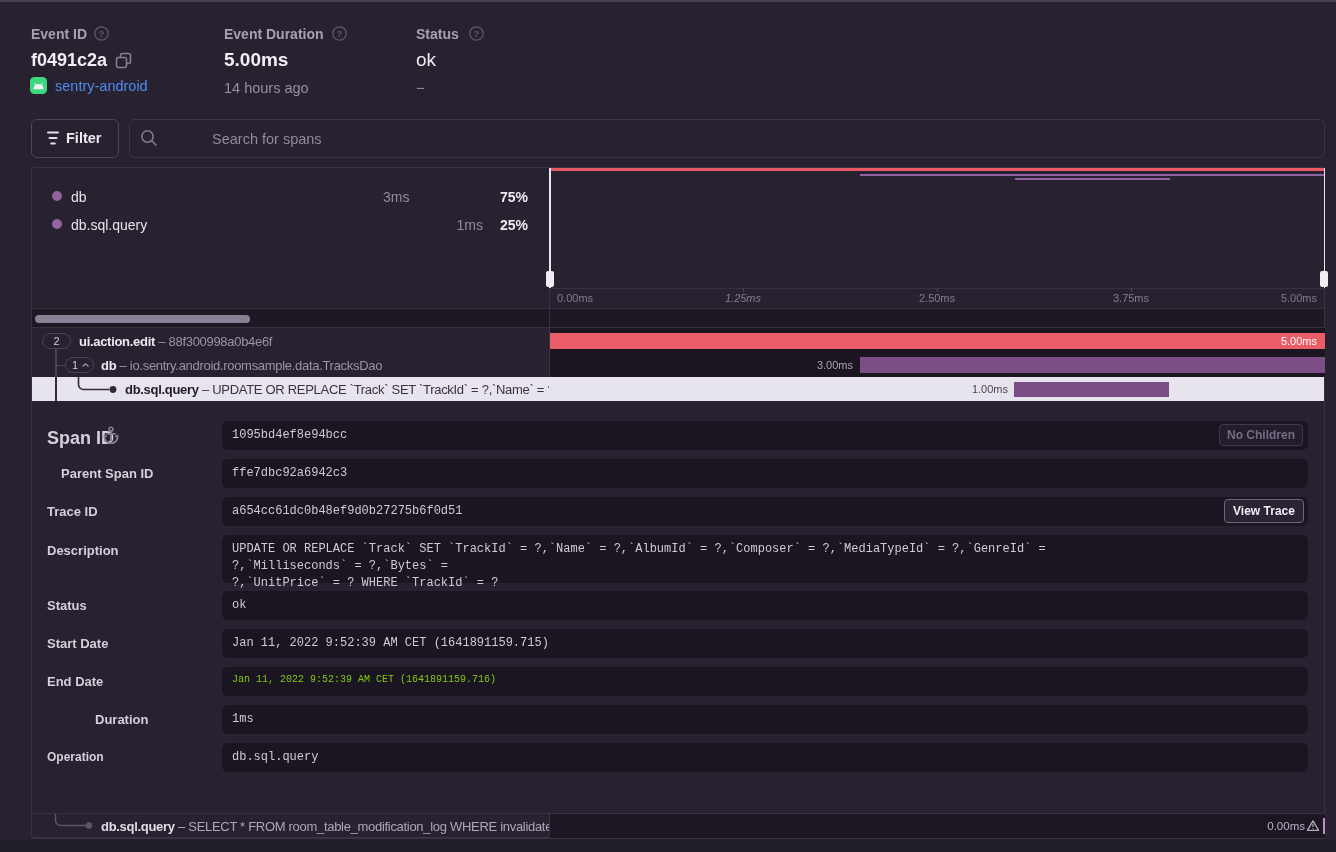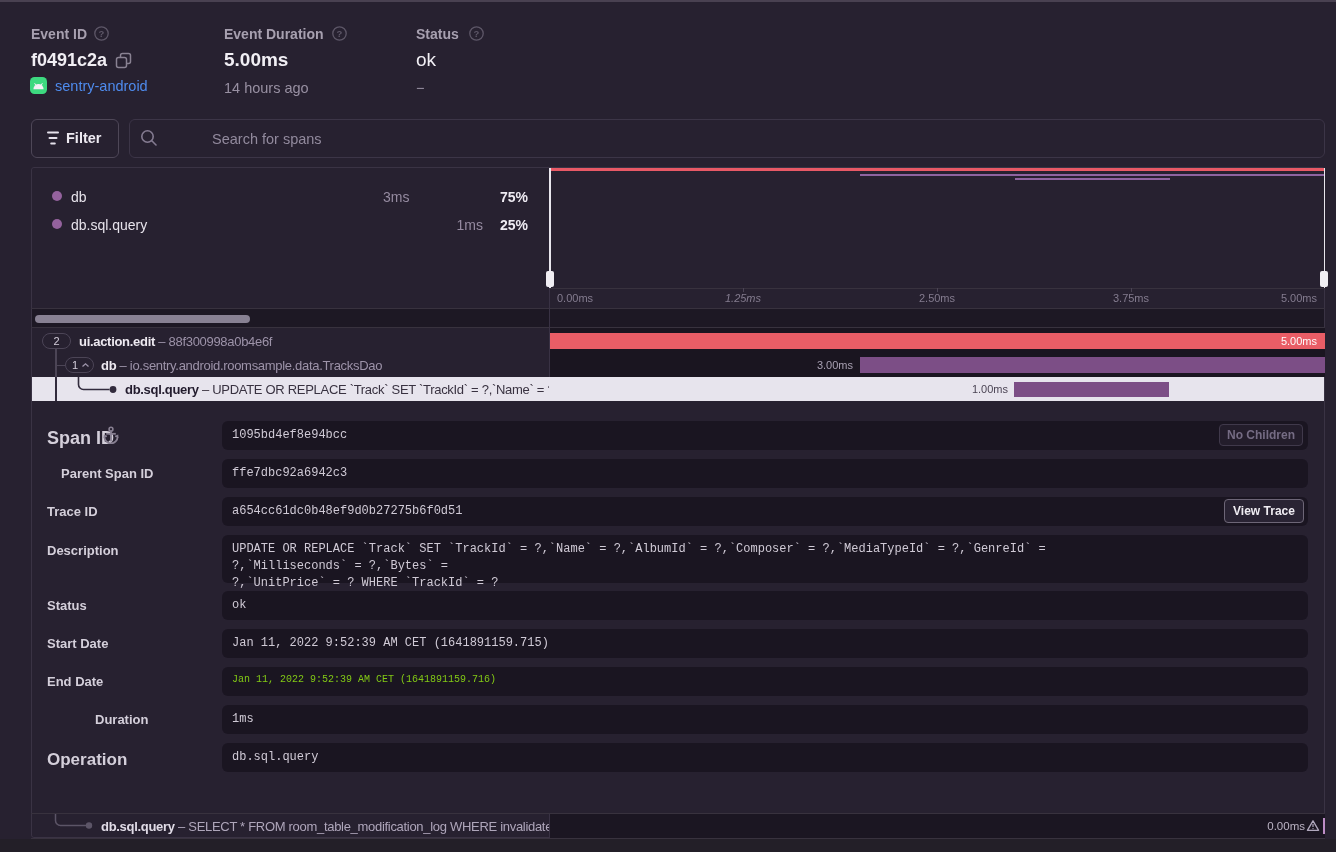--- a/index.html
+++ b/index.html
@@ -164,21 +164,21 @@
 <div class="abs mono" style="left:232px;top:636px;font-size:12px;color:#d3cdd9;">Jan 11, 2022 9:52:39 AM CET (1641891159.715)</div>
 
 <div class="abs lbl" style="left:47px;top:674px;font-size:13px;">End Date</div>
 <div class="abs" style="left:222px;top:667px;width:1086px;height:29px;border-radius:6px;background:#1b1622;"></div>
 <div class="abs mono" style="left:232px;top:674px;font-size:10px;color:#84cc16;">Jan 11, 2022 9:52:39 AM CET (1641891159.716)</div>
 
 <div class="abs lbl" style="left:47px;top:712px;font-size:13px;margin-left:48px;">Duration</div>
 <div class="abs" style="left:222px;top:705px;width:1086px;height:29px;border-radius:6px;background:#1b1622;"></div>
 <div class="abs mono" style="left:232px;top:712px;font-size:12px;color:#d3cdd9;">1ms</div>
 
-<div class="abs lbl" style="left:47px;top:750px;font-size:17px;">Operation</div>
+<div class="abs lbl" style="left:47px;top:750px;font-size:12px;">Operation</div>
 <div class="abs" style="left:222px;top:743px;width:1086px;height:29px;border-radius:6px;background:#1b1622;"></div>
 <div class="abs mono" style="left:232px;top:750px;font-size:12px;color:#d3cdd9;">db.sql.query</div>
 
 <div class="abs" style="left:31px;top:813px;width:1294px;height:1px;background:#39333f;"></div>
 <div class="abs" style="left:550px;top:814px;width:775px;height:24px;background:#1c1723;"></div>
 <svg class="abs" style="left:50px;top:814px;" width="45" height="18" viewBox="0 0 45 18">
   <path d="M5.5 0 L5.5 6.5 A5 5 0 0 0 10.5 11.5 L36 11.5" fill="none" stroke="#5e5769" stroke-width="1.5"></path>
   <circle cx="39" cy="11.5" r="3.2" fill="#5e5769"></circle>
 </svg>
 <div class="abs" style="left:101px;top:819px;width:448px;overflow:hidden;font-size:13px;letter-spacing:-0.3px;white-space:nowrap;"><b style="color:#e3dee9;">db.sql.query</b><span style="color:#b1a8bd;"> – SELECT * FROM room_table_modification_log WHERE invalidated</span></div>

